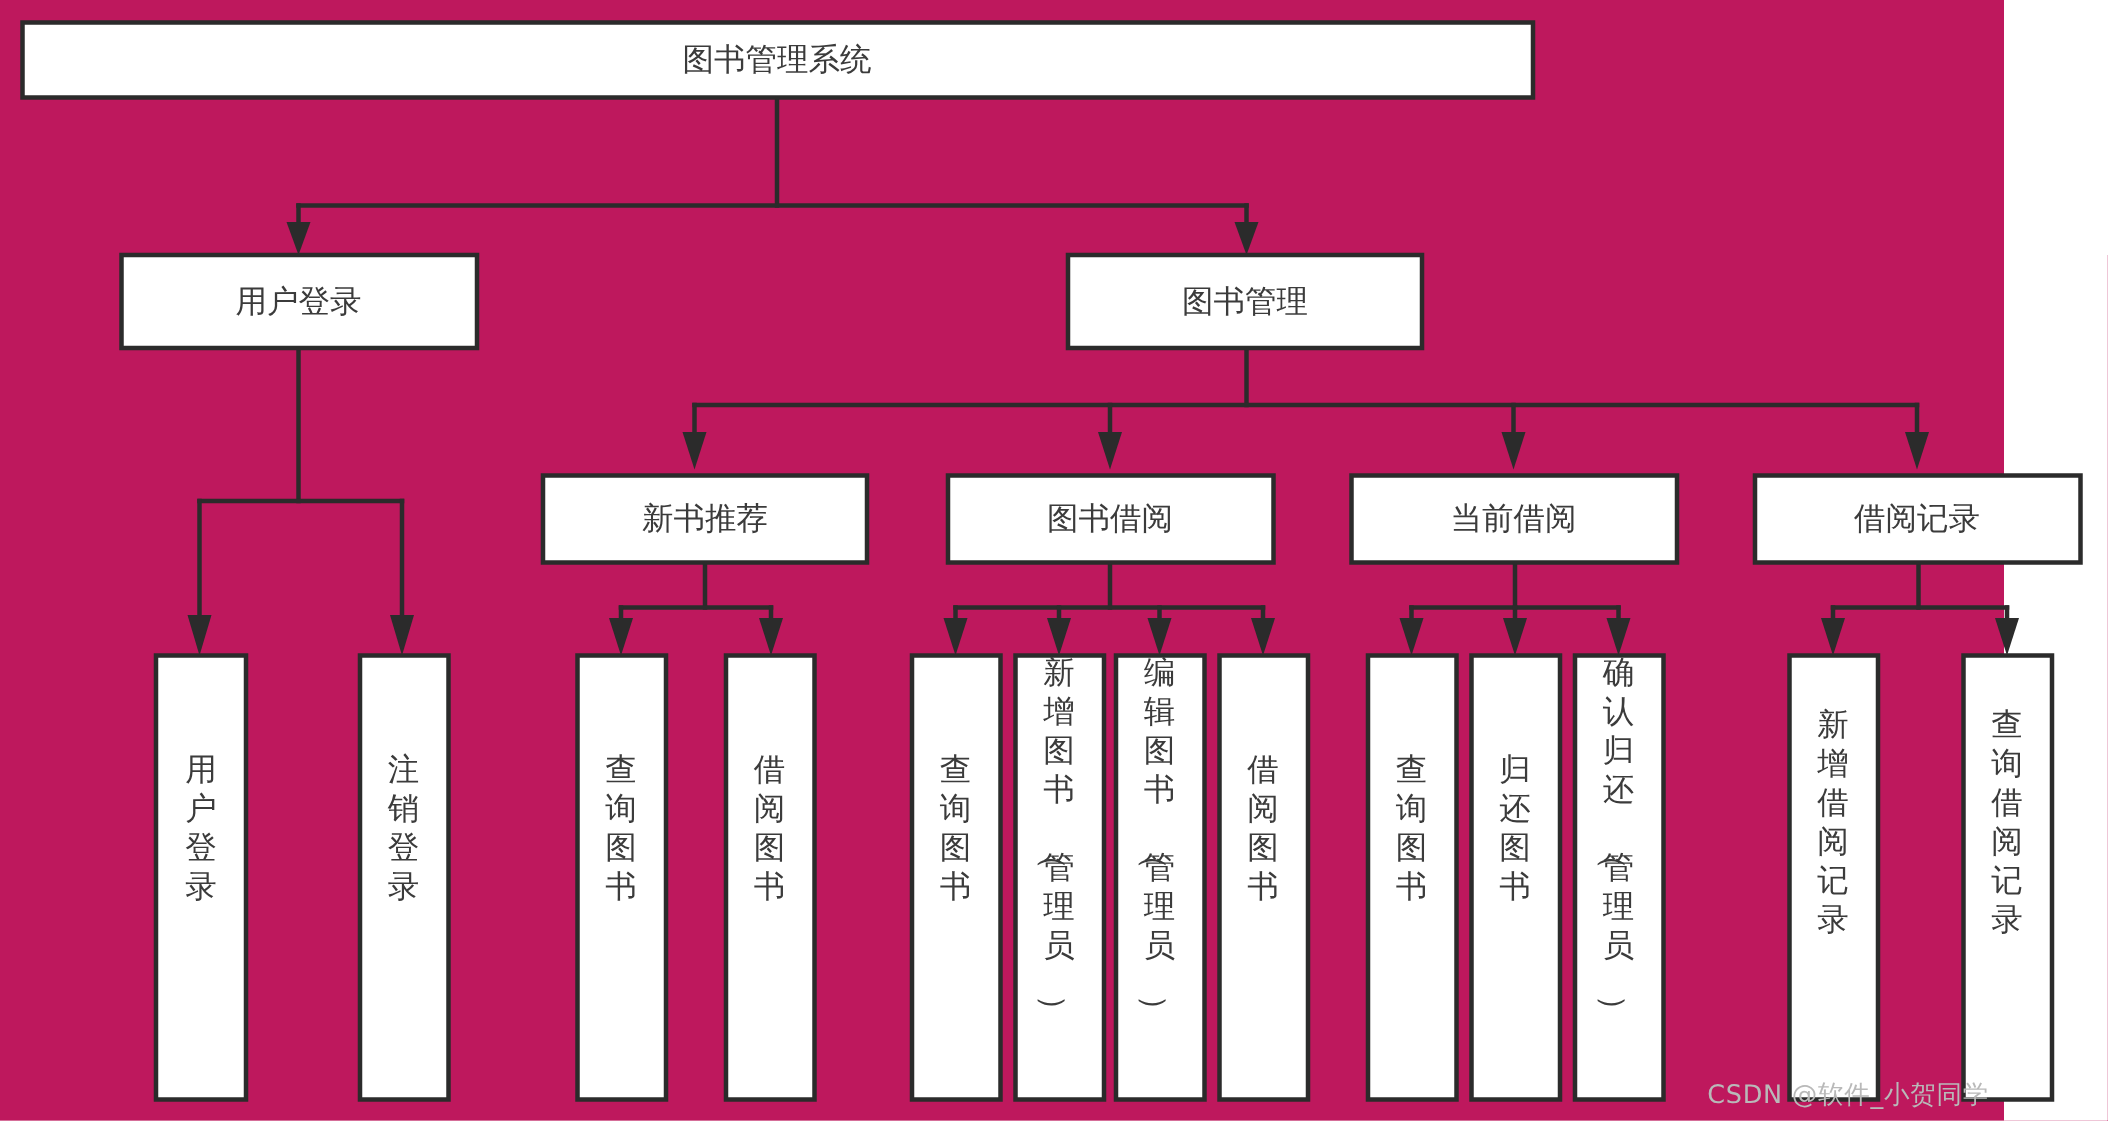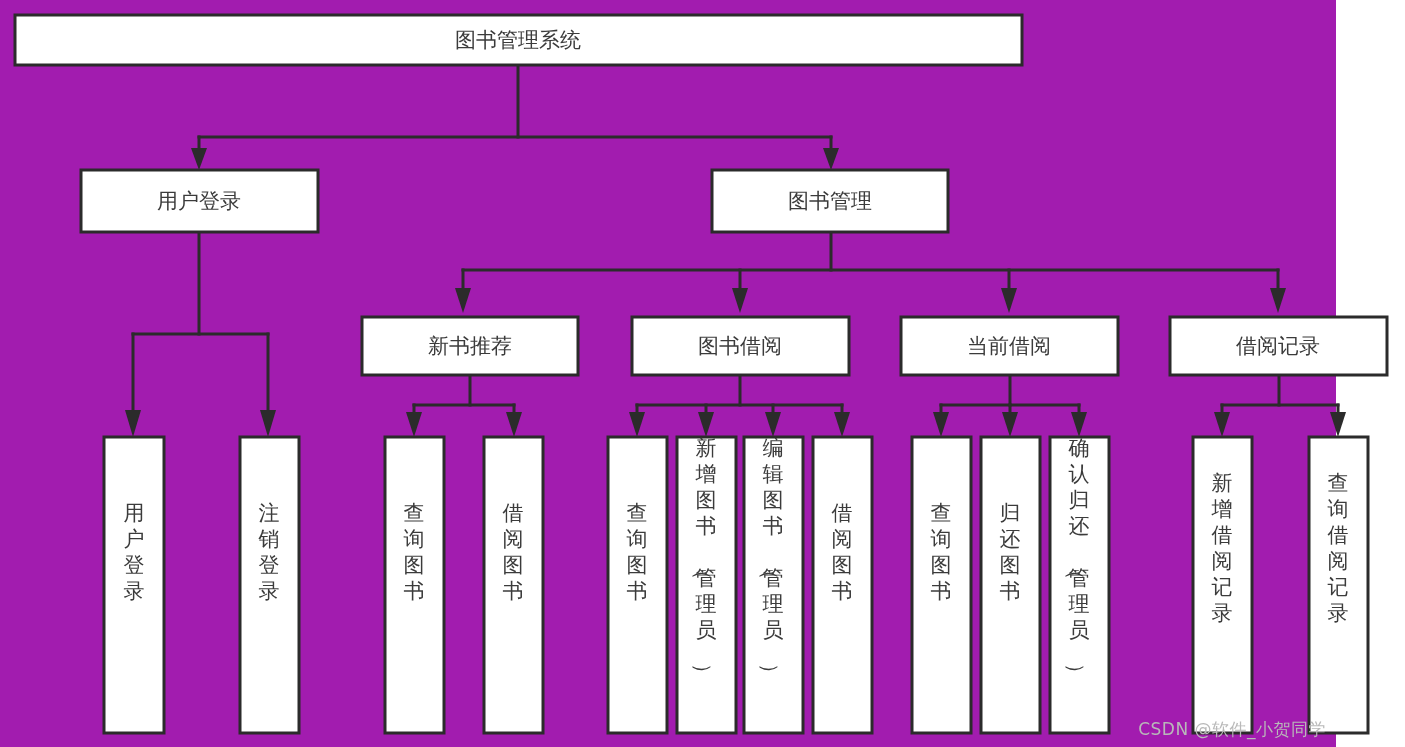--- a/index.html
+++ b/index.html
@@ -11,21 +11,21 @@
   body {
     width: 1405px;
     height: 747px;
     font-family: "DejaVu Sans", "Liberation Sans", sans-serif;
     overflow: hidden;
   }
   #diagram-root {
     position: relative;
     width: 1336px;
     height: 747px;
-    background: #a21caf;
+    background: #be185d;
     text-decoration: underline;
   }
   svg#flow {
     position: absolute;
     left: 0;
     top: 0;
     width: 1405px;
     height: 747px;
   }
   .node-box {

